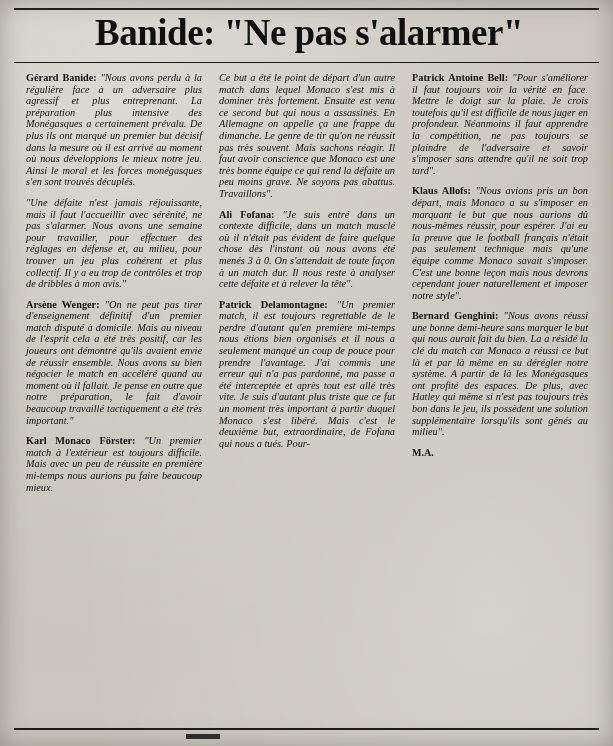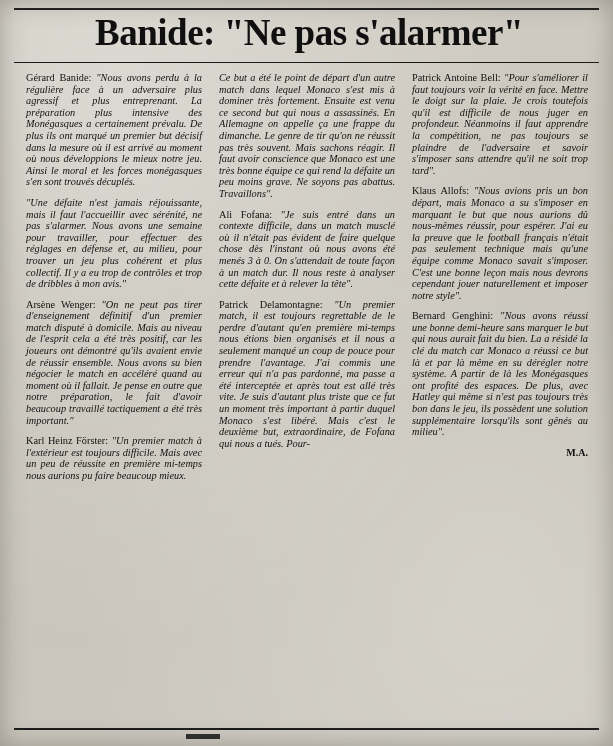--- a/index.html
+++ b/index.html
@@ -65,28 +65,28 @@
     line-height: 11.6px;
     text-align: justify;
     color: #111;
     font-family: "Liberation Serif", serif;
   }
   .para {
     margin: 0 0 9px 0;
     text-indent: 0;
   }
   .speaker {
-    font-weight: normal;
+    font-weight: bold;
   }
   .quote {
     font-style: italic;
   }
   .initials {
     margin-top: 6px;
-    text-align: right;
+    text-align: left;
     font-weight: bold;
     font-size: 10px;
     font-style: normal;
   }
   .footmark {
     position: absolute;
     left: 186px;
     top: 734px;
     width: 34px;
     height: 5px;
@@ -118,21 +118,21 @@
       <p class="para">
         <span class="speaker">Gérard Banide:</span><span class="quote"> "Nous avons perdu à la régulière face à un adversaire plus agressif et plus entreprenant. La préparation plus intensive des Monégasques a certainement prévalu. De plus ils ont marqué un premier but décisif dans la mesure où il est arrivé au moment où nous développions le mieux notre jeu. Ainsi le moral et les forces monégasques s'en sont trouvés décuplés.</span>
       </p>
       <p class="para">
         <span class="speaker"></span><span class="quote">"Une défaite n'est jamais réjouissante, mais il faut l'accueillir avec sérénité, ne pas s'alarmer. Nous avons une semaine pour travailler, pour effectuer des réglages en défense et, au milieu, pour trouver un jeu plus cohérent et plus collectif. Il y a eu trop de contrôles et trop de dribbles à mon avis."</span>
       </p>
       <p class="para">
         <span class="speaker">Arsène Wenger:</span><span class="quote"> "On ne peut pas tirer d'enseignement définitif d'un premier match disputé à domicile. Mais au niveau de l'esprit cela a été très positif, car les joueurs ont démontré qu'ils avaient envie de réussir ensemble. Nous avons su bien négocier le match en accéléré quand au moment où il fallait. Je pense en outre que notre préparation, le fait d'avoir beaucoup travaillé tactiquement a été très important."</span>
       </p>
       <p class="para">
-        <span class="speaker">Karl Heinz Förster:</span><span class="quote"> "Un premier match à l'extérieur est toujours difficile. Mais avec un peu de réussite en première mi-temps nous aurions pu faire beaucoup mieux.</span>
+        <span class="speaker">Karl Monaco Förster:</span><span class="quote"> "Un premier match à l'extérieur est toujours difficile. Mais avec un peu de réussite en première mi-temps nous aurions pu faire beaucoup mieux.</span>
       </p>
     </div>
 
     <div class="col">
       <p class="para">
         <span class="speaker"></span><span class="quote">Ce but a été le point de départ d'un autre match dans lequel Monaco s'est mis à dominer très fortement. Ensuite est venu ce second but qui nous a assassinés. En Allemagne on appelle ça une frappe du dimanche. Le genre de tir qu'on ne réussit pas très souvent. Mais sachons réagir. Il faut avoir conscience que Monaco est une très bonne équipe ce qui rend la défaite un peu moins grave. Ne soyons pas abattus. Travaillons".</span>
       </p>
       <p class="para">
         <span class="speaker">Ali Fofana:</span><span class="quote"> "Je suis entré dans un contexte difficile, dans un match musclé où il n'était pas évident de faire quelque chose dès l'instant où nous avons été menés 3 à 0. On s'attendait de toute façon à un match dur. Il nous reste à analyser cette défaite et à relever la tête".</span>
       </p>

